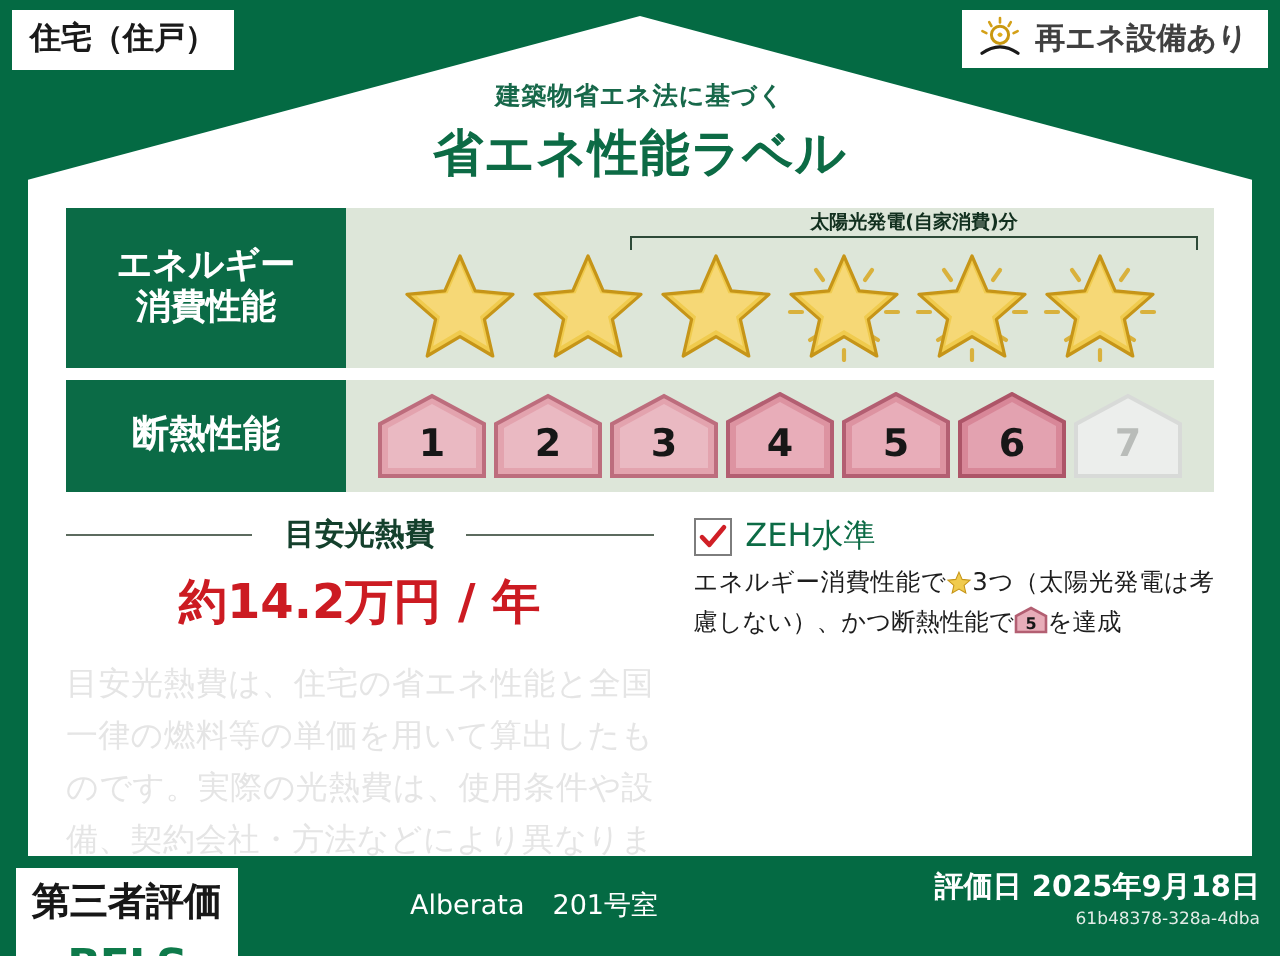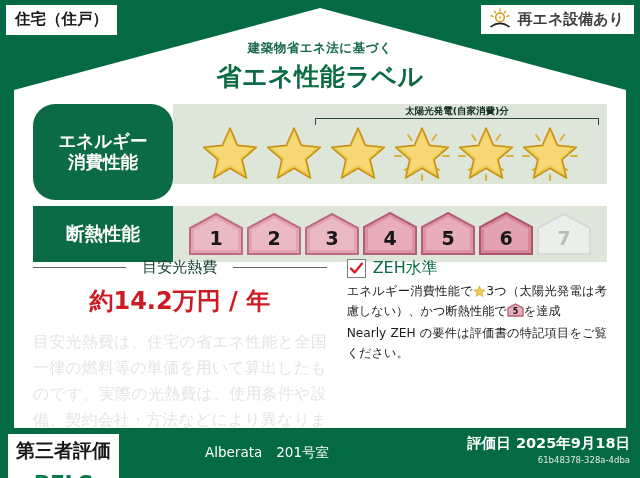--- a/index.html
+++ b/index.html
@@ -50,21 +50,21 @@
   }
   
   .rows{position:absolute;left:33px;top:104px;width:574px;z-index:5;}
   .row{display:flex;margin-bottom:6px;}
   .row .cap{
     width:140px;background:#0b6b46;color:#fff;
     display:flex;align-items:center;justify-content:center;
     text-align:center;font-weight:bold;line-height:1.22;
     letter-spacing:0px;
   }
-  .row.energy .cap{height:96px;font-size:17.5px;border-radius:22px;}
+  .row.energy .cap{height:80px;font-size:17.5px;}
   .row.insul  .cap{height:56px;font-size:18.5px;}
   .row .val{
     flex:1;background:#dde6d9;position:relative;
   }
   .row.energy .val{height:80px;}
   .row.insul  .val{height:56px;}
   
   .solar-note{
     position:absolute;top:1px;left:140px;right:6px;
     text-align:center;font-size:9.5px;font-weight:bold;color:#12301f;
@@ -95,21 +95,21 @@
     position:relative;z-index:2;font-size:19px;font-weight:bold;
     color:#171717;padding-bottom:7px;
   }
   .hse.off span{color:#b9bcb9;}
   
   .content{position:absolute;left:33px;top:258px;width:574px;z-index:5;display:flex;}
   .col-l{width:300px;padding-right:8px;}
   .col-r{width:266px;border-left:0;padding-left:12px;}
   .cost-hd{
     display:flex;align-items:center;gap:16px;
-    font-size:15px;font-weight:normal;color:#14402c;
+    font-size:15px;font-weight:bold;color:#14402c;
     justify-content:center;
   }
   .cost-hd .rule{flex:1;height:1.4px;background:#5c6b5f;}
   .cost-val{
     text-align:center;color:#cc1b22;font-weight:bold;
     font-size:24px;margin-top:8px;letter-spacing:0px;
   }
   .cost-note{
     margin-top:12px;font-size:16px;line-height:1.62;color:#e5e5e5;
     text-align:justify;
@@ -355,21 +355,20 @@
     </div>
     <div class="chk-body">
       <span>エネルギー消費性能で</span><span class="inline-star"><svg viewBox="0 0 62 58">
             <polygon points="31,5 38.6,22.4 57.5,24.2 43.2,36.7 47.4,55 31,45.3 14.6,55 18.8,36.7 4.5,24.2 23.4,22.4" fill="#f0cb4e" stroke="#c69518" stroke-width="2.5"></polygon>
           </svg></span><span>3つ（太陽光発電</span><span>は考慮しない）、かつ断熱性能で</span><span class="inline-hse"><svg viewBox="0 0 17 14">
             <polygon points="8.5,1 16,5 16,13 1,13 1,5" fill="#e8adb9" stroke="#b35f72" stroke-width="1.3"></polygon>
             <text x="8.5" y="11.3" font-size="8" font-weight="bold" text-anchor="middle" fill="#171717" font-family="DejaVu Sans, sans-serif">5</text>
           </svg></span><span>を達成</span>
     </div>
 
-    <div class="chk-body">Nearly ZEH の要件は評価書の特記項目をご覧ください。</div>
 
   </div>
 </div>
 
 <div class="foot">
   <div class="bels">
     <span class="jp">第三者評価</span>
     <span class="en">BELS</span>
   </div>
   <div class="bldg">

